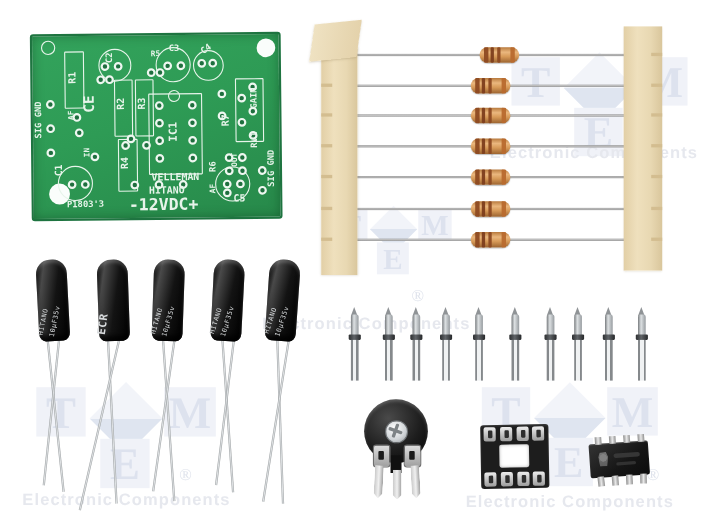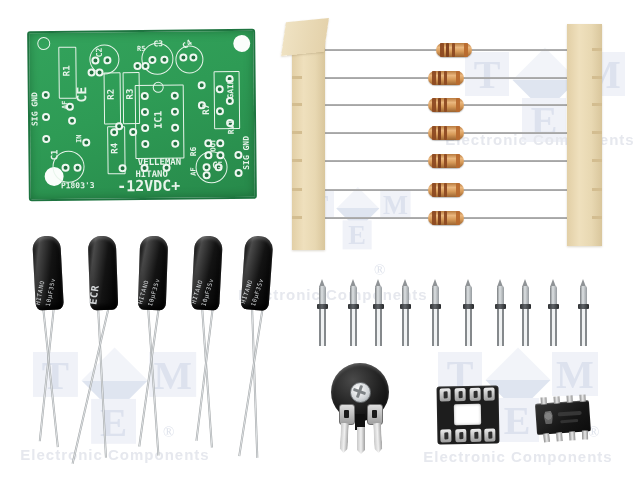--- a/index.html
+++ b/index.html
@@ -222,21 +222,21 @@
       <div class="silk-label" style="left: 5px; top: 76px; font-size: 8px; transform: translate(-50%, -50%) rotate(-90deg);">SIG GND</div>
       <div class="silk-label" style="left: 35px; top: 72px; font-size: 7px; transform: translate(-50%, -50%) rotate(-90deg);">AF</div>
       <div class="silk-label" style="left: 49px; top: 106px; font-size: 7px; transform: translate(-50%, -50%) rotate(-90deg);">IN</div>
       <div class="silk-label" style="left: 24px; top: 122px; font-size: 9px; transform: translate(-50%, -50%) rotate(-90deg);">C1</div>
       <div class="silk-label" style="left: 84px; top: 116px; font-size: 9px; transform: translate(-50%, -50%) rotate(-90deg);">R4</div>
       <div class="silk-label" style="left: 129px; top: 130px; font-size: 9px; transform: translate(-50%, -50%) rotate(0deg);">VELLEMAN</div>
       <div class="silk-label" style="left: 121px; top: 142px; font-size: 9px; transform: translate(-50%, -50%) rotate(0deg);">HITANO</div>
       <div class="silk-label" style="left: 163px; top: 120px; font-size: 8px; transform: translate(-50%, -50%) rotate(-90deg);">R6</div>
       <div class="silk-label" style="left: 183px; top: 114px; font-size: 7px; transform: translate(-50%, -50%) rotate(-90deg);">OUT</div>
       <div class="silk-label" style="left: 163px; top: 140px; font-size: 7px; transform: translate(-50%, -50%) rotate(-90deg);">AF</div>
-      <div class="silk-label" style="left: 187px; top: 134px; font-size: 9px; transform: translate(-50%, -50%) rotate(0deg);">C5</div>
+      <div class="silk-label" style="left: 187px; top: 150px; font-size: 9px; transform: translate(-50%, -50%) rotate(0deg);">C5</div>
       <div class="silk-label" style="left: 47px; top: 153px; font-size: 8px; transform: translate(-50%, -50%) rotate(0deg);">P1803'3</div>
       <div class="silk-label" style="left: 118px; top: 154px; font-size: 15px; transform: translate(-50%, -50%) rotate(0deg);">-12VDC+</div>
       <div class="silk-label" style="left: 216px; top: 122px; font-size: 8px; transform: translate(-50%, -50%) rotate(-90deg);">SIG GND</div>
       <div class="silk-label" style="left: 52px; top: 62px; font-size: 13px; transform: translate(-50%, -50%) rotate(-90deg);">CE</div>
     </div>
   <div id="resistor-area">
       <div class="lead" style="left: 306px; top: 49px; width: 272px; z-index: 3;"></div>
       <div class="res-body" style="left: 436px; top: 43px; width: 36px; height: 14px;">
         <div class="res-band" style="left: 4px; width: 4px; background: rgb(141, 74, 34);"></div>
         <div class="res-band" style="left: 10px; width: 3px; background: rgb(125, 62, 28);"></div>

